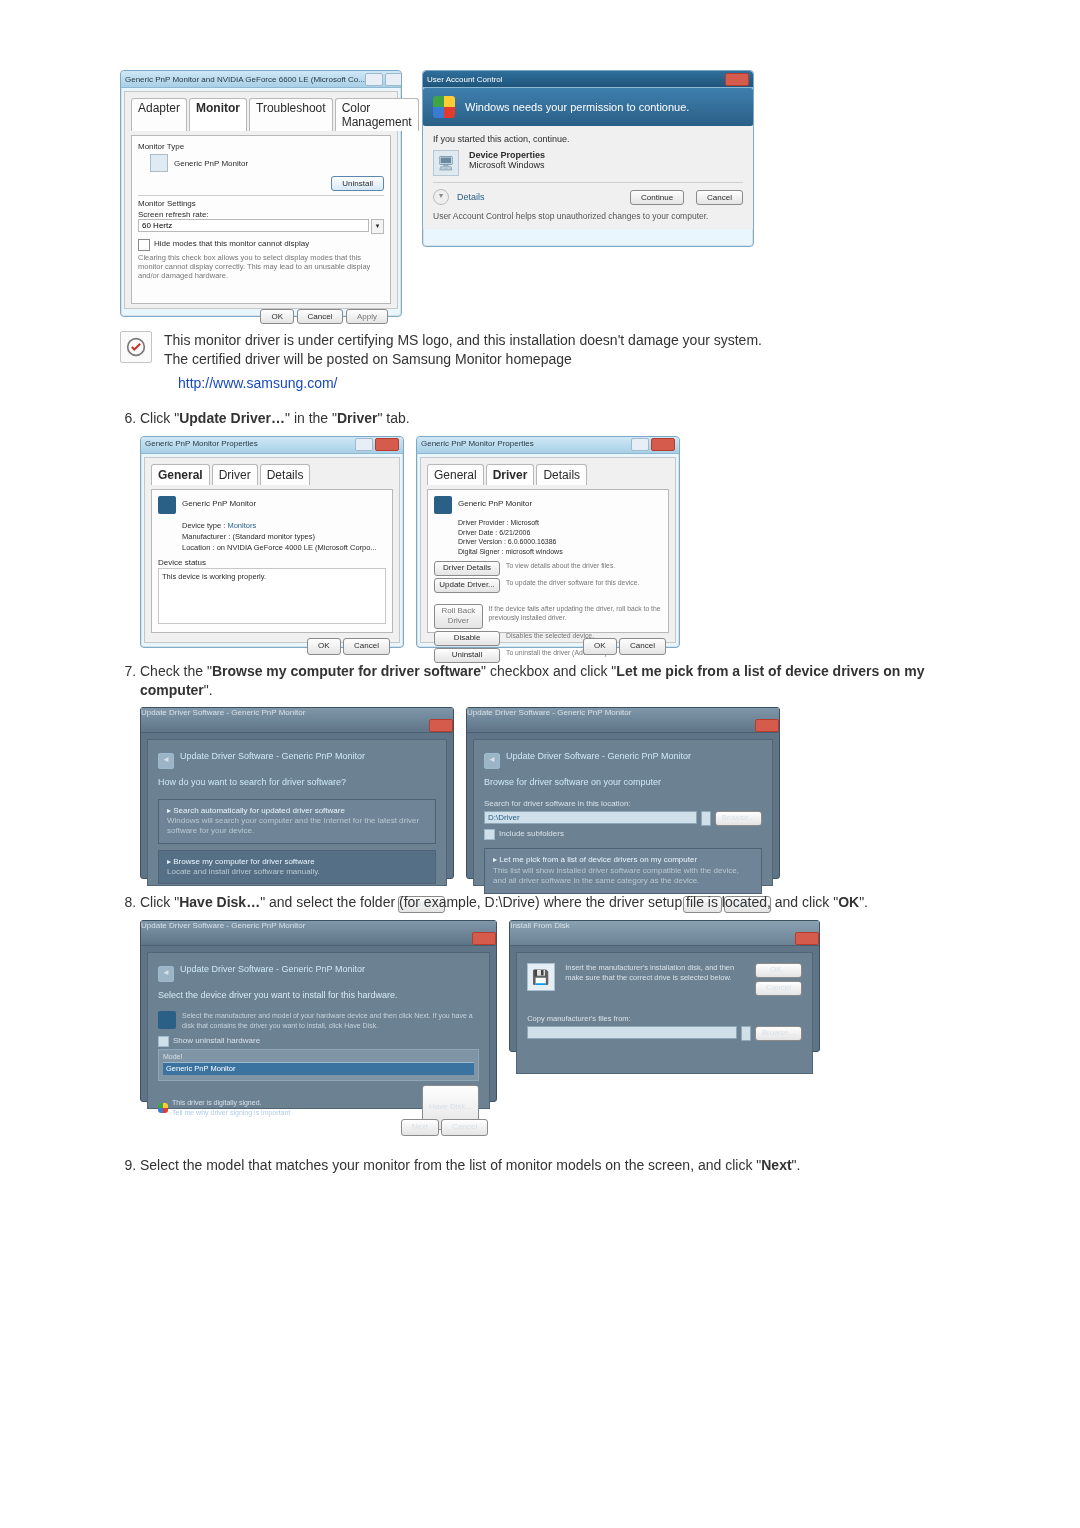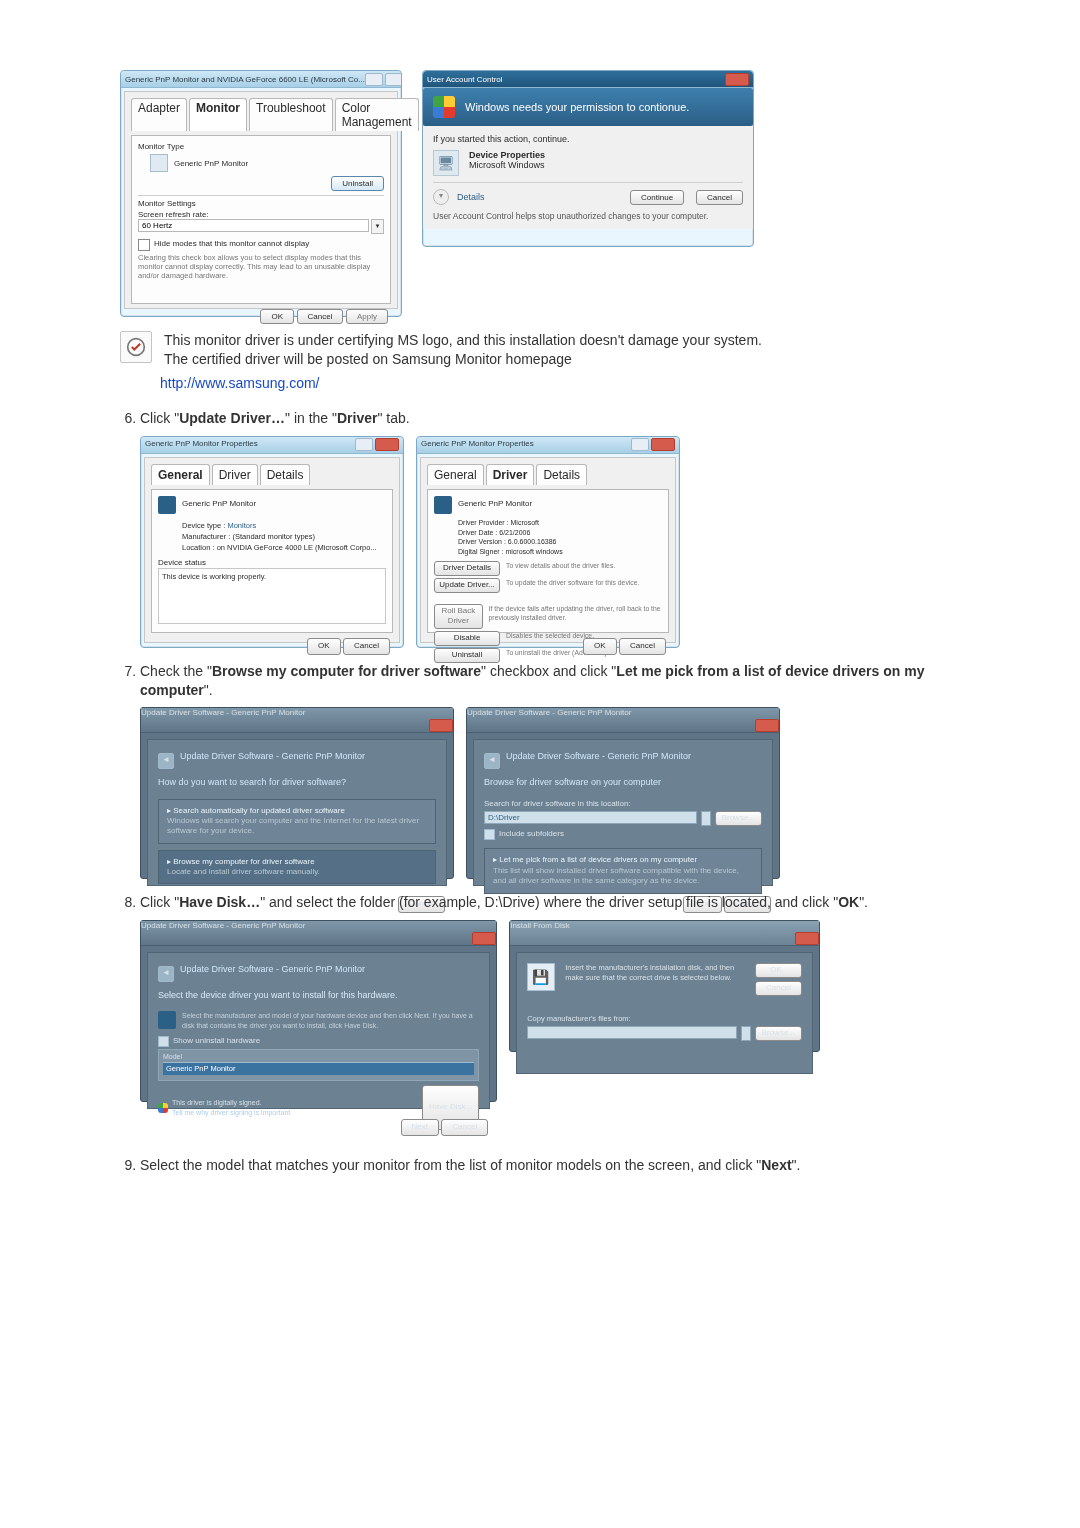--- a/index.html
+++ b/index.html
@@ -263,21 +263,21 @@
       <svg viewBox="0 0 24 24">
           <circle cx="12" cy="12" r="10" fill="none" stroke="#7a7a7a" stroke-width="2"></circle>
           <path d="M7 12l3 3 7-7" fill="none" stroke="#c03a2b" stroke-width="2.5"></path>
         </svg>
     </div>
     <div class="note-text">
       <span>This monitor driver is under certifying MS logo, and this installation doesn't damage your system.</span><br>
       <span>The certified driver will be posted on Samsung Monitor homepage</span>
     </div>
   </div>
-  <div style="margin-left:40px;margin-bottom:18px;">
+  <div style="margin-left:58px;margin-bottom:18px;">
     <a class="link">http://www.samsung.com/</a>
   </div>
 
   <ol class="steps" start="6">
     <li>
       <span>Click "</span><b>Update Driver…</b><span>" in the "</span><b>Driver</b><span>" tab.</span>
 
       <div class="imgpair" style="max-width:540px;">
 
         <div class="win" style="height:210px;">

